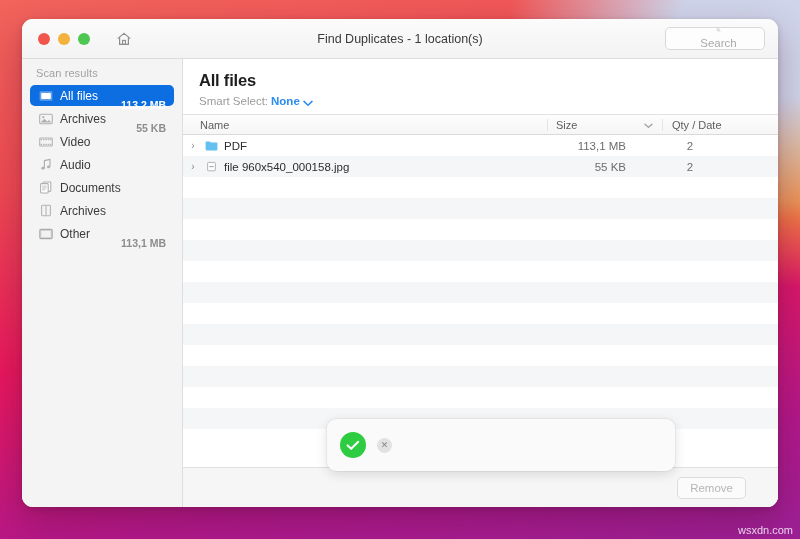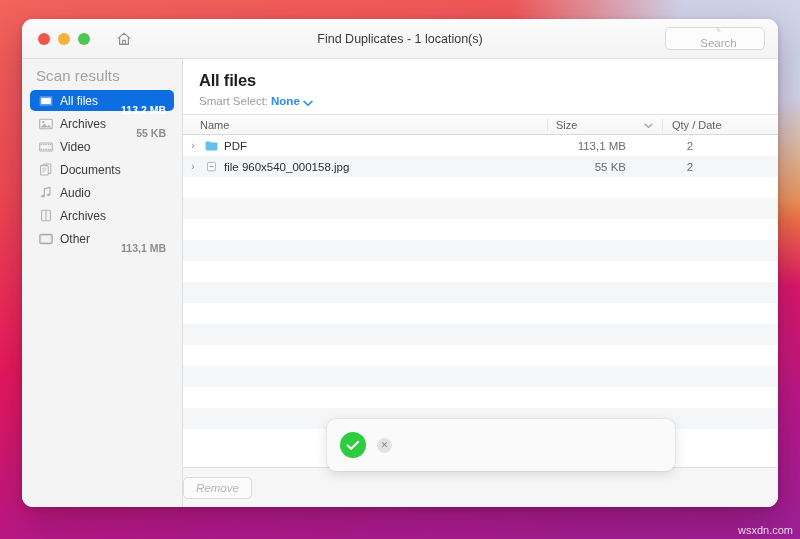--- a/index.html
+++ b/index.html
@@ -61,21 +61,21 @@
   #body { flex: 1; display: flex; min-height: 0; }
   
   #sidebar {
     width: 161px; flex: 0 0 161px;
     background: #f4f4f4;
     border-right: 1px solid #dedede;
     padding-top: 8px;
     display: flex; flex-direction: column;
   }
   .side-title {
-    font-size: 15px; color: #a2a2a2;
+    font-size: 11px; color: #a2a2a2;
     padding: 0 0 5px 14px; letter-spacing: 0.1px;
   }
   .side-item {
     height: 21px; margin: 1px 8px; padding: 0 8px 0 9px;
     border-radius: 5px;
     display: flex; align-items: center; gap: 7px;
     font-size: 12px; color: #3b3b3b;
   }
   .side-item.selected { background: #0c6ee0; color: #ffffff; }
   .side-item .label { flex: 1; }
@@ -106,23 +106,22 @@
   .trow.odd { background: #f5f6f7; }
   .trow.even { background: #ffffff; }
   .c-name { flex: 1; display: flex; align-items: center; gap: 6px; padding-left: 4px; }
   .c-size { width: 115px; text-align: right; padding-right: 24px; color: #6c6c6c; }
   .c-qty { width: 128px; text-align: center; color: #6c6c6c; padding-right: 48px; }
   .twisty { width: 12px; text-align: center; color: #8b8b8b; font-size: 10px; }
   
   #footer {
     height: 40px; flex: 0 0 40px;
     background: #f6f6f6; border-top: 1px solid #e0e0e0;
-    display: flex; align-items: center; 
-    padding-right: 16px;
-    font-style: italic;
+    display: flex; align-items: center; justify-content: flex-end;
+    padding-right: 32px;
   }
   .remove-btn {
     min-width: 62px; height: 22px; padding: 0 12px;
     background: #fbfbfb; border: 1px solid #dcdcdc; border-radius: 5px;
     font-size: 11.5px; color: #b6b6b6;
     display: flex; align-items: center; justify-content: center;
   }
   
   #toast {
     position: absolute; left: 305px; top: 400px;
@@ -227,42 +226,42 @@
                 </g>
               </svg>
           </span>
           <span class="label">Video</span>
           <span class="size"></span>
         </div>
 
         <div class="side-item">
           <span class="sicon">
             <svg width="14" height="13" viewBox="0 0 14 13">
+                <path d="M5.4 10 V2.6 L11 1.4 V8.6" stroke="#b0b0b0" stroke-width="1.2" fill="none" stroke-linejoin="round"></path>
+                <ellipse cx="4" cy="10.2" rx="1.7" ry="1.4" fill="#b0b0b0"></ellipse>
+                <ellipse cx="9.6" cy="8.9" rx="1.6" ry="1.3" fill="#b0b0b0"></ellipse>
+              </svg>
+          </span>
+          <span class="label">Audio</span>
+          <span class="size"></span>
+        </div>
+
+        <div class="side-item">
+          <span class="sicon">
+            <svg width="14" height="13" viewBox="0 0 14 13">
                 <rect x="4.2" y="1" width="7.6" height="9.4" rx="0.8" stroke="#b0b0b0" stroke-width="1.1" fill="#fff"></rect>
                 <rect x="1.6" y="2.6" width="7.6" height="9.4" rx="0.8" stroke="#b0b0b0" stroke-width="1.1" fill="#fff"></rect>
                 <g stroke="#b8b8b8" stroke-width="0.9">
                   <line x1="3.2" y1="5.2" x2="7.6" y2="5.2"></line>
                   <line x1="3.2" y1="7" x2="7.6" y2="7"></line>
                   <line x1="3.2" y1="8.8" x2="6.2" y2="8.8"></line>
                 </g>
               </svg>
           </span>
           <span class="label">Documents</span>
-          <span class="size"></span>
-        </div>
-
-        <div class="side-item">
-          <span class="sicon">
-            <svg width="14" height="13" viewBox="0 0 14 13">
-                <path d="M5.4 10 V2.6 L11 1.4 V8.6" stroke="#b0b0b0" stroke-width="1.2" fill="none" stroke-linejoin="round"></path>
-                <ellipse cx="4" cy="10.2" rx="1.7" ry="1.4" fill="#b0b0b0"></ellipse>
-                <ellipse cx="9.6" cy="8.9" rx="1.6" ry="1.3" fill="#b0b0b0"></ellipse>
-              </svg>
-          </span>
-          <span class="label">Audio</span>
           <span class="size"></span>
         </div>
 
         <div class="side-item">
           <span class="sicon">
             <svg width="14" height="13" viewBox="0 0 14 13">
                 <rect x="2.6" y="1.3" width="8.8" height="10.4" rx="0.9" stroke="#b4b4b4" stroke-width="1.1" fill="none"></rect>
                 <line x1="7" y1="1.3" x2="7" y2="11.7" stroke="#b4b4b4" stroke-width="1.1"></line>
               </svg>
           </span>

